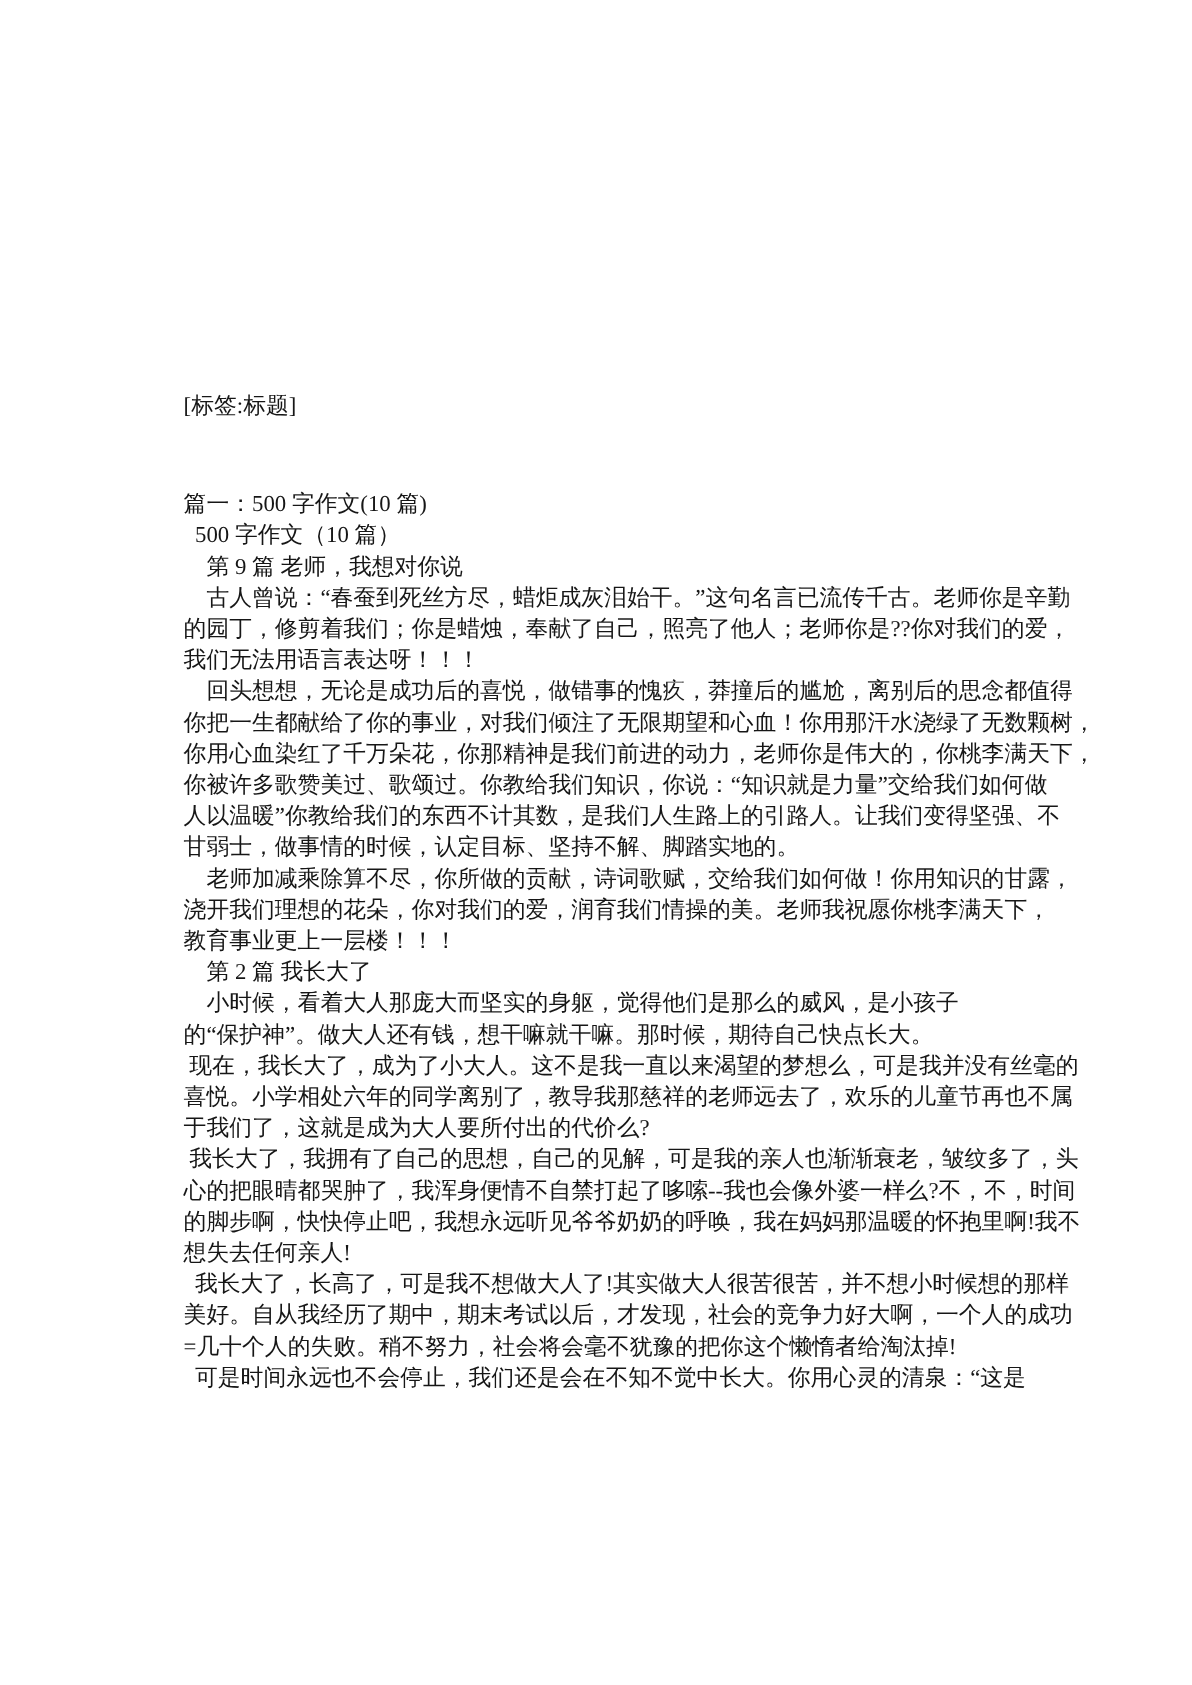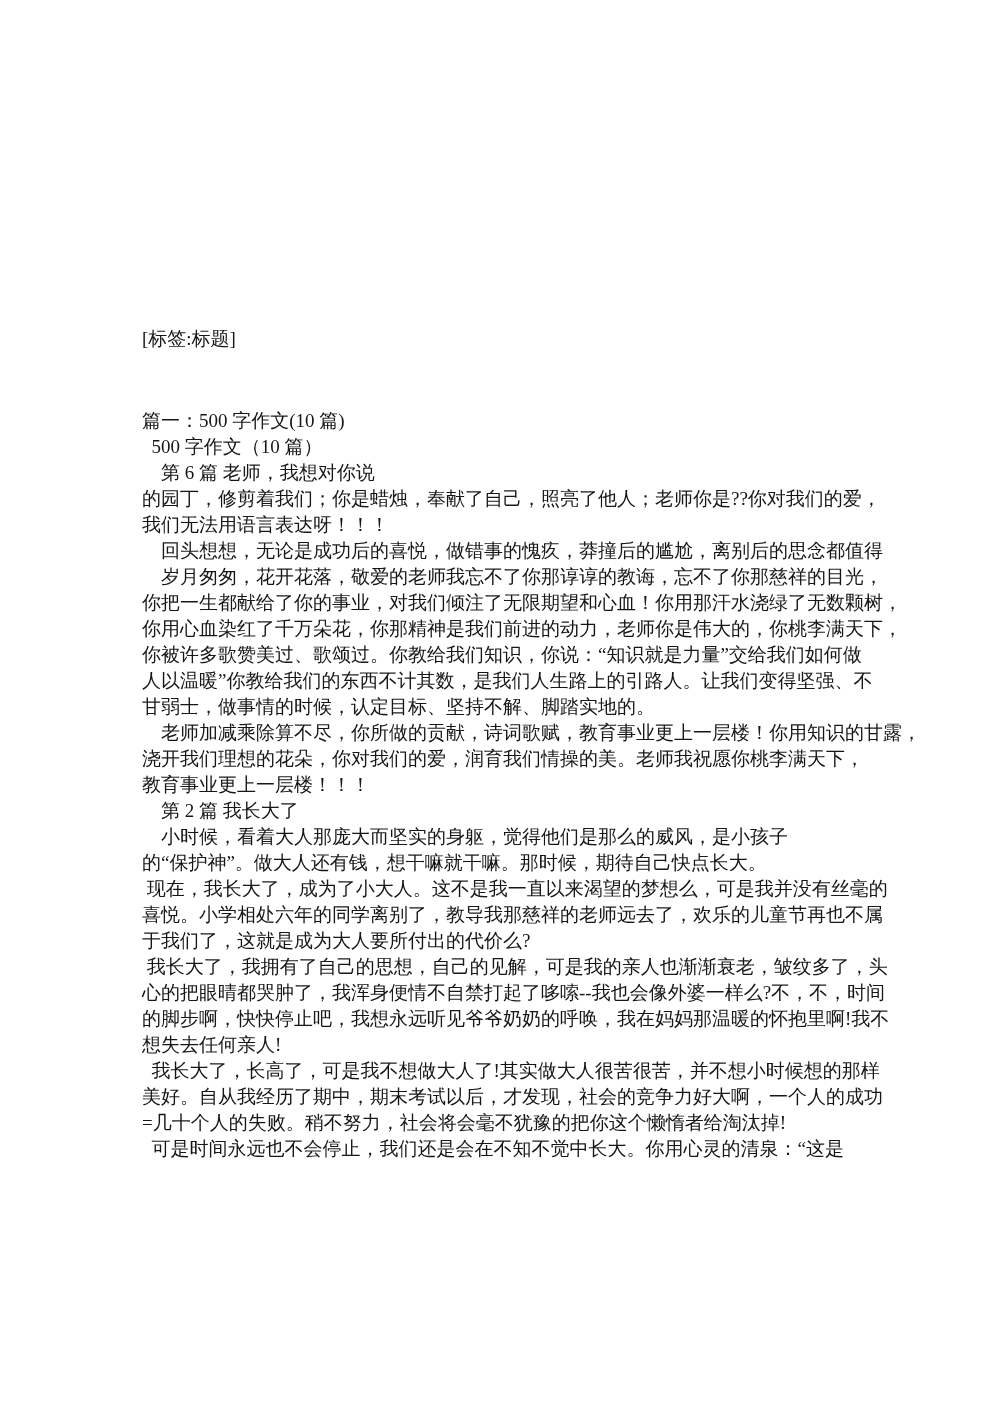--- a/index.html
+++ b/index.html
@@ -20,45 +20,46 @@
     top: 326px;
     width: 724px;
   }
   .line {
     font-family: "Liberation Serif", "DejaVu Serif", serif;
     font-size: 19px;
     line-height: 26px;
     color: #161616;
     white-space: pre;
     height: 26px;
+    margin-left: 11px;
   }
   .gap {
     height: 56px;
   }
 </style>
 </head>
 <body>
 
 <div class="page">
   <div class="content">
     <div class="line">[标签:标题]</div>
     <div class="gap"></div>
     <div class="line">篇一：500 字作文(10 篇)</div>
     <div class="line">  500 字作文（10 篇）</div>
-    <div class="line">　第 6 篇 老师，我想对你说</div>
+    <div class="line">　第 9 篇 老师，我想对你说</div>
+    <div class="line">　古人曾说：“春蚕到死丝方尽，蜡炬成灰泪始干。”这句名言已流传千古。老师你是辛勤</div>
     <div class="line">的园丁，修剪着我们；你是蜡烛，奉献了自己，照亮了他人；老师你是??你对我们的爱，</div>
     <div class="line">我们无法用语言表达呀！！！</div>
     <div class="line">　回头想想，无论是成功后的喜悦，做错事的愧疚，莽撞后的尴尬，离别后的思念都值得</div>
-    <div class="line">　岁月匆匆，花开花落，敬爱的老师我忘不了你那谆谆的教诲，忘不了你那慈祥的目光，</div>
     <div class="line">你把一生都献给了你的事业，对我们倾注了无限期望和心血！你用那汗水浇绿了无数颗树，</div>
     <div class="line">你用心血染红了千万朵花，你那精神是我们前进的动力，老师你是伟大的，你桃李满天下，</div>
     <div class="line">你被许多歌赞美过、歌颂过。你教给我们知识，你说：“知识就是力量”交给我们如何做</div>
     <div class="line">人以温暖”你教给我们的东西不计其数，是我们人生路上的引路人。让我们变得坚强、不</div>
     <div class="line">甘弱士，做事情的时候，认定目标、坚持不解、脚踏实地的。</div>
-    <div class="line">　老师加减乘除算不尽，你所做的贡献，诗词歌赋，教育事业更上一层楼！你用知识的甘露，</div>
+    <div class="line">　老师加减乘除算不尽，你所做的贡献，诗词歌赋，交给我们如何做！你用知识的甘露，</div>
     <div class="line">浇开我们理想的花朵，你对我们的爱，润育我们情操的美。老师我祝愿你桃李满天下，</div>
     <div class="line">教育事业更上一层楼！！！</div>
     <div class="line">　第 2 篇 我长大了</div>
     <div class="line">　小时候，看着大人那庞大而坚实的身躯，觉得他们是那么的威风，是小孩子</div>
     <div class="line">的“保护神”。做大人还有钱，想干嘛就干嘛。那时候，期待自己快点长大。</div>
     <div class="line"> 现在，我长大了，成为了小大人。这不是我一直以来渴望的梦想么，可是我并没有丝毫的</div>
     <div class="line">喜悦。小学相处六年的同学离别了，教导我那慈祥的老师远去了，欢乐的儿童节再也不属</div>
     <div class="line">于我们了，这就是成为大人要所付出的代价么?</div>
     <div class="line"> 我长大了，我拥有了自己的思想，自己的见解，可是我的亲人也渐渐衰老，皱纹多了，头</div>
     <div class="line">心的把眼晴都哭肿了，我浑身便情不自禁打起了哆嗦--我也会像外婆一样么?不，不，时间</div>

